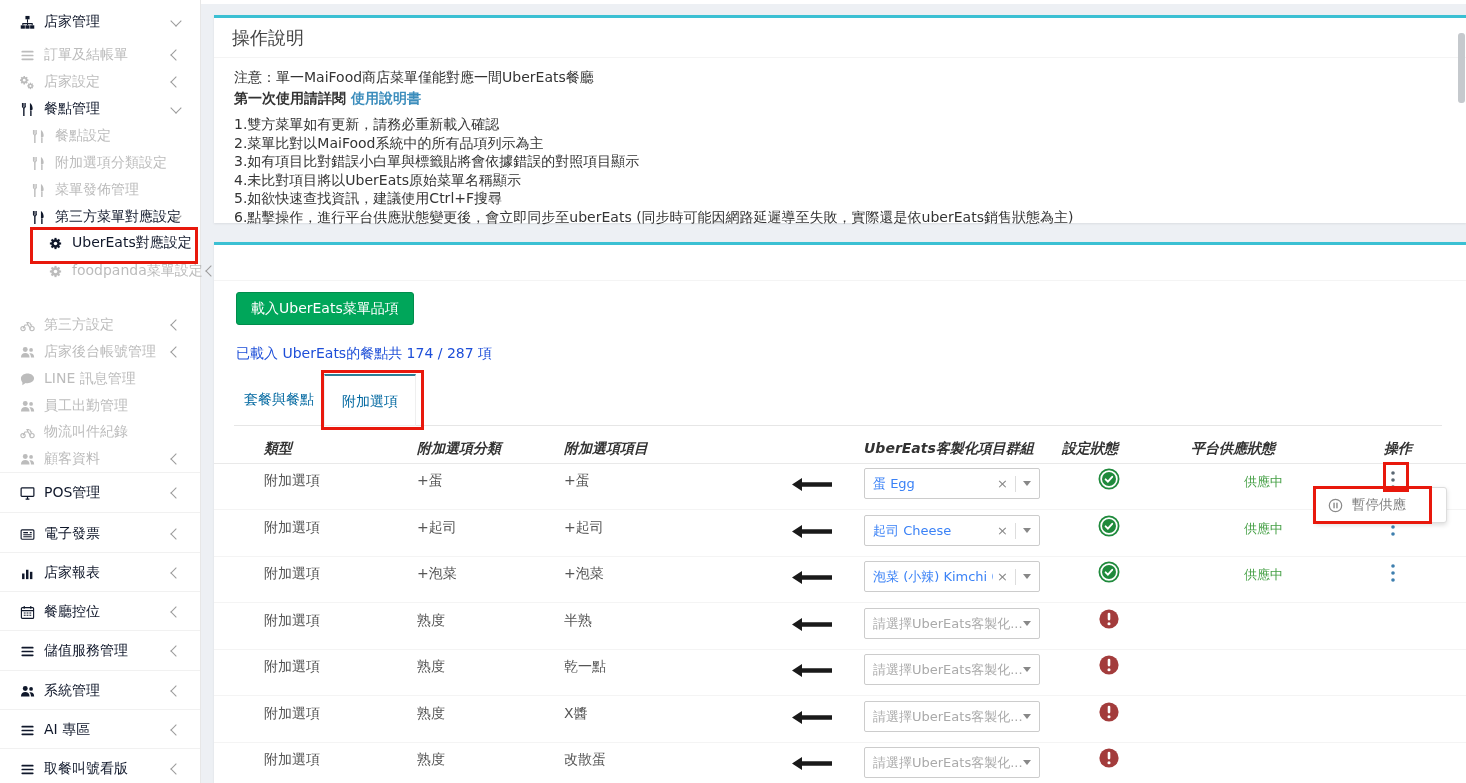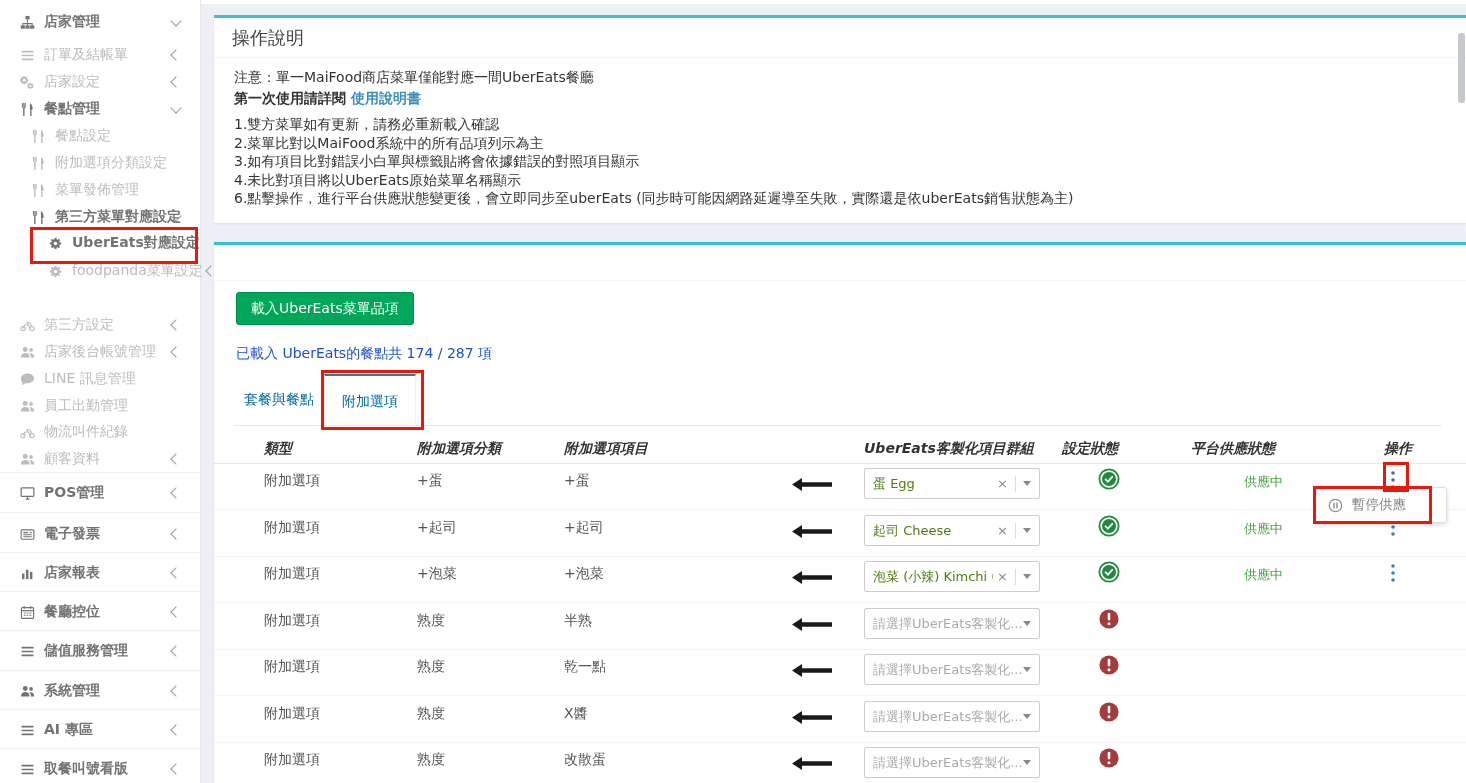--- a/index.html
+++ b/index.html
@@ -2,21 +2,21 @@
 <html><head>
 <meta charset="utf-8">
 <style>
   html,body{margin:0;padding:0;background:#d7dbe0;}
   .stage{position:relative;width:1466px;height:783px;overflow:hidden;background:#edf0f4;
          font-family:"DejaVu Sans","Liberation Sans",sans-serif;font-size:14px;color:#333;}
   
   .sidebar{position:absolute;left:0;top:0;width:200px;height:783px;background:#fff;border-right:1px solid #e7e7e7;z-index:2;}
   .s-item{position:absolute;left:0;width:200px;height:26px;display:flex;align-items:center;cursor:pointer;box-sizing:border-box;}
   .lvl0{padding-left:20px}.lvl1{padding-left:31px}.lvl2{padding-left:48px}
-  .muted{color:#bcbcbc}.boldi{color:#737373;font-weight:bold}
+  .muted{color:#bcbcbc}.boldi{color:#0f172a;font-weight:normal}
   .s-label{white-space:nowrap;}
   .ic{width:15px;height:15px;margin-right:9px;flex:none;}
   .chev{width:7px;height:7px;border-right:1.5px solid #9b9b9b;border-bottom:1.5px solid #9b9b9b;flex:none;}
   .chev.down{transform:rotate(45deg);position:absolute;right:20px;top:8px;}
   .chev.left{transform:rotate(135deg);position:absolute;right:20px;top:9px;}
   .chev.inline{transform:rotate(135deg);margin-left:4px;}
   .s-div{position:absolute;left:0;width:200px;border-top:1px solid #f1f1f1;}
   
   .content{position:absolute;left:200px;top:0;right:0;bottom:0;background:#edf0f4;}
   .topstrip{position:absolute;left:0;top:0;right:0;height:4px;background:#fff;}
@@ -37,21 +37,21 @@
   .tab1{left:0;width:90px;}
   .tab2{left:90px;width:92px;background:#fff;border:1px solid #efefef;border-top:2px solid #2e7e95;height:52px;}
   
   .thead{position:absolute;left:0;right:0;top:188px;height:30px;font-weight:bold;border-bottom:1px solid #e9e9e9;}
   .th{position:absolute;top:7px;white-space:nowrap;font-style:italic;}
   .trow{position:absolute;left:0;right:0;height:46px;border-bottom:1px solid #f4f4f4;}
   .cell{position:absolute;top:9px;white-space:nowrap;color:#555;}
   .c-type{left:50px}.c-cat{left:203px}.c-item{left:350px}
   .c-arrow{position:absolute;left:578px;top:15px;width:40px;height:13px;}
   .c-select{position:absolute;left:650px;top:5px;width:176px;height:31px;box-sizing:border-box;background:#fff;border:1px solid #ccc;border-radius:2px;display:flex;align-items:center;padding:0 8px;font-size:13px;cursor:pointer;}
-  .sel-text{flex:1;white-space:nowrap;overflow:hidden;color:#4d7c0f;}
+  .sel-text{flex:1;white-space:nowrap;overflow:hidden;color:#3b82f6;}
   .sel-text.ph{color:#aaa;}
   .sel-x{color:#888;font-size:13px;margin-left:4px;cursor:pointer;}
   .sel-sep{width:1px;height:16px;background:#ddd;margin:0 7px;}
   .caret{width:0;height:0;border-top:5px solid #888;border-left:4px solid transparent;border-right:4px solid transparent;}
   .c-status{position:absolute;left:884px;top:5px;width:22px;height:22px;}
   .c-plat{position:absolute;left:1030px;top:10px;font-size:13px;color:#46a046;white-space:nowrap;}
   .c-kebab{position:absolute;left:1176px;top:7px;width:6px;height:20px;cursor:pointer;color:#3e7fae;}
   .c-kebab.dark{color:#5a6772;}
   
   .popup{position:absolute;left:1115px;top:487px;width:132px;height:36px;background:#fff;border:1px solid #ddd;border-radius:3px;box-shadow:0 2px 5px rgba(0,0,0,.14);display:flex;align-items:center;padding:0 12px;box-sizing:border-box;z-index:6;cursor:pointer;}
@@ -362,20 +362,21 @@
 
     <div class="card card1">
       <div class="card1-hd">操作說明</div>
       <div class="card1-bd">
         <div class="notice">注意：單一MaiFood商店菜單僅能對應一間UberEats餐廳</div>
         <div class="firstuse"><span>第一次使用請詳閱 </span><span class="uselink">使用說明書</span></div>
         <div class="step">1.雙方菜單如有更新，請務必重新載入確認</div>
         <div class="step">2.菜單比對以MaiFood系統中的所有品項列示為主</div>
         <div class="step">3.如有項目比對錯誤小白單與標籤貼將會依據錯誤的對照項目顯示</div>
         <div class="step">4.未比對項目將以UberEats原始菜單名稱顯示</div>
+        <div class="step">5.如欲快速查找資訊，建議使用Ctrl+F搜尋</div>
         <div class="step">6.點擊操作，進行平台供應狀態變更後，會立即同步至uberEats (同步時可能因網路延遲導至失敗，實際還是依uberEats銷售狀態為主)</div>
       </div>
     </div>
 
     <div class="card card2">
       <div class="hd2"></div>
       <button class="btn-load">載入UberEats菜單品項</button>
       <div class="summary">已載入 UberEats的餐點共 174 / 287 項</div>
 
       <div class="tabbar">

